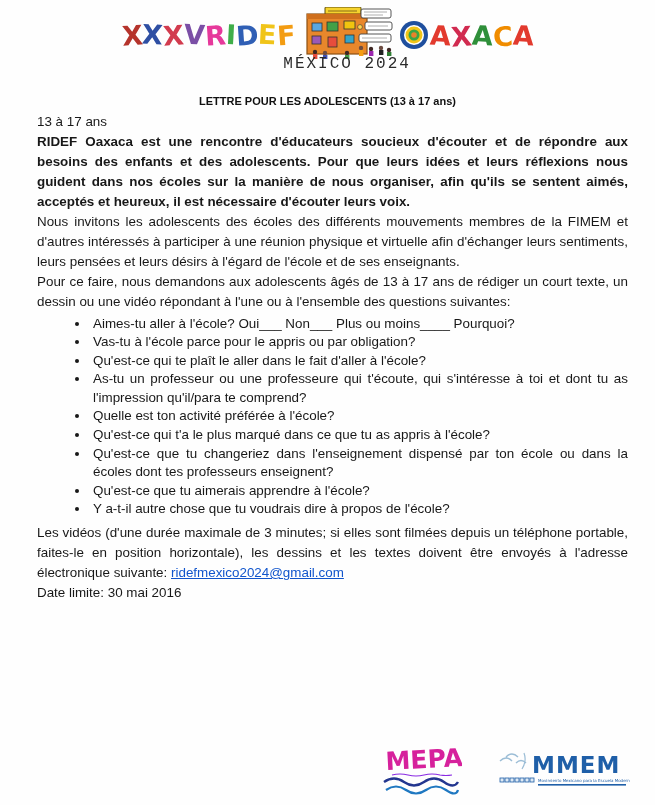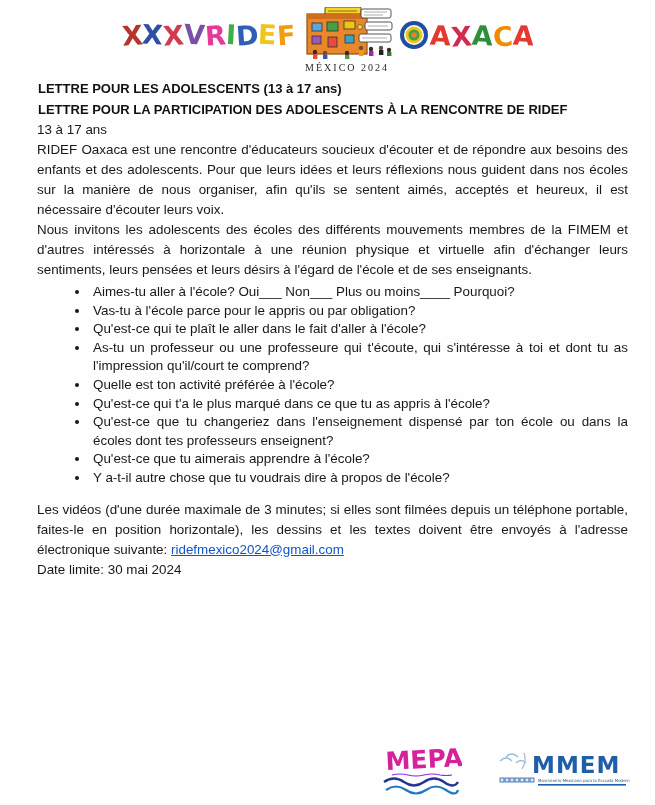--- a/index.html
+++ b/index.html
@@ -18,40 +18,40 @@
   .logo-letters{display:flex;align-items:flex-end;}
   .logo-letters span{
     font-family:"DejaVu Sans",sans-serif;font-weight:bold;
     font-size:27px;line-height:1;display:inline-block;
   }
   .logo-letters span:nth-child(odd){transform:rotate(-4deg);}
   .logo-letters span:nth-child(even){transform:rotate(3deg) translateY(-1px);}
   .logo-center{position:relative;margin:0 4px;}
   .mexico-caption{
     position:absolute;left:50%;bottom:-10px;transform:translateX(-50%);
-    font-family:Liberation Serif, serif;font-size:10px;letter-spacing:2px;
+    font-family:Liberation Mono, monospace;font-size:16px;letter-spacing:2px;
     color:#2b2b2b;white-space:nowrap;
   }
   .o-target{margin-right:1px;}
 
   
   .doc-title{
-    margin-top:15px;padding:0 38px;
-    font-weight:bold;font-size:13px;line-height:20.5px;color:#111;
+    margin-top:27px;padding:0 38px;text-align:center;
+    font-weight:bold;font-size:11px;line-height:20.5px;color:#111;
   }
 
   
   .content{padding:0 27px 0 37px;font-size:13.4px;line-height:20px;}
   .age-line{margin-top:20px;}
   .content p{margin:0;text-align:justify;}
-  .p1{margin-top:19px;}
+  .p1{margin-top:19px;font-weight:bold;}
   .p2{margin-top:20px;}
   .p3{margin-top:16px;}
   ul.questions{
-    margin:3px 0 12px 0;padding-left:53px;list-style:disc outside;
+    margin:3px 0 4px 0;padding-left:53px;list-style:disc outside;
     line-height:18.6px;
   }
   ul.questions li{padding-left:3px;text-align:justify;}
   .p4{margin-top:16px;}
   .email-link{color:#1155cc;}
   .deadline{margin-top:19px;}
 
   
   .footer-logos{
     position:absolute;right:25px;bottom:8px;
@@ -133,46 +133,46 @@
       <span style="color: rgb(226, 58, 46);">A</span>
       <span style="color: rgb(209, 43, 80);">X</span>
       <span style="color: rgb(47, 143, 58);">A</span>
       <span style="color: rgb(240, 140, 0);">C</span>
       <span style="color: rgb(226, 58, 46);">A</span>
     </div>
   </header>
 
   <div class="doc-title">
     <div>LETTRE POUR LES ADOLESCENTS (13 à 17 ans)</div>
-    <div>LETTRE POUR LA PARTICIPATION DES ADOLESCENTS À LA RENCONTRE DE RIDEF</div>
   </div>
 
   <div class="content">
     <p class="age-line">13 à 17 ans</p>
 
     <p class="p1">RIDEF Oaxaca est une rencontre d'éducateurs soucieux d'écouter et de répondre aux besoins des enfants et des adolescents.  Pour que leurs idées et leurs réflexions nous guident dans nos écoles sur la manière de nous organiser, afin qu'ils se sentent aimés, acceptés et heureux, il est nécessaire d'écouter leurs voix.</p>
 
-    <p class="p2">Nous invitons les adolescents des écoles des différents mouvements membres de la FIMEM et d'autres intéressés à horizontale à une réunion physique et virtuelle afin d'échanger leurs sentiments, leurs pensées et leurs désirs à l'égard de l'école et de ses enseignants.</p>
-
+    <p class="p2">Nous invitons les adolescents des écoles des différents mouvements membres de la FIMEM et d'autres intéressés à participer à une réunion physique et virtuelle afin d'échanger leurs sentiments, leurs pensées et leurs désirs à l'égard de l'école et de ses enseignants.</p>
+
+    <p class="p3">Pour ce faire, nous demandons aux adolescents âgés de 13 à 17 ans de rédiger un court texte, un dessin ou une vidéo répondant à l'une ou à l'ensemble des questions suivantes:</p>
 
     <ul class="questions">
       <li>Aimes-tu aller à l'école? Oui___ Non___ Plus ou moins____ Pourquoi?</li>
       <li>Vas-tu à l'école parce pour le appris ou par obligation?</li>
       <li>Qu'est-ce qui te plaît le aller dans le fait d'aller à l'école?</li>
-      <li>As-tu un professeur ou une professeure qui t'écoute, qui s'intéresse à toi et dont tu as l'impression qu'il/court te comprend?</li>
+      <li>As-tu un professeur ou une professeure qui t'écoute, qui s'intéresse à toi et dont tu as l'impression qu'il/para te comprend?</li>
       <li>Quelle est ton activité préférée à l'école?</li>
       <li>Qu'est-ce qui t'a le plus marqué dans ce que tu as appris à l'école?</li>
       <li>Qu'est-ce que tu changeriez dans l'enseignement dispensé par ton école ou dans la écoles dont tes professeurs enseignent?</li>
       <li>Qu'est-ce que tu aimerais apprendre à l'école?</li>
       <li>Y a-t-il autre chose que tu voudrais dire à propos de l'école?</li>
     </ul>
 
     <p class="p4"><span>Les vidéos (d'une durée maximale de 3 minutes; si elles sont filmées depuis un téléphone portable, faites-le en position horizontale), les dessins et les textes doivent être envoyés à l'adresse électronique suivante: </span><a href="#" class="email-link" style="color: rgb(17, 85, 204);">ridefmexico2024@gmail.com</a></p>
 
-    <p class="deadline">Date limite: 30 mai 2024</p>
+    <p class="deadline">Date limite: 30 mai 2016</p>
   </div>
 
   <div class="footer-logos">
 
     <svg width="82" height="55" viewBox="0 0 82 55">
       <text x="6" y="28" font-family="DejaVu Sans, sans-serif" font-size="25" font-weight="bold" transform="rotate(-3 6 28)" style="fill: rgb(214, 33, 156);">MEPA</text>
 
       <path d="M12 33 q8 -2 16 0 q8 2 16 0 q8 -2 16 0 q6 1 12 0" stroke="#8a2be2" stroke-width="1.1" fill="none"></path>
 
       <path d="M4 40 q10 -7 20 0 t20 0 t20 0 t14 0" stroke="#23368f" stroke-width="2.4" fill="none"></path>

